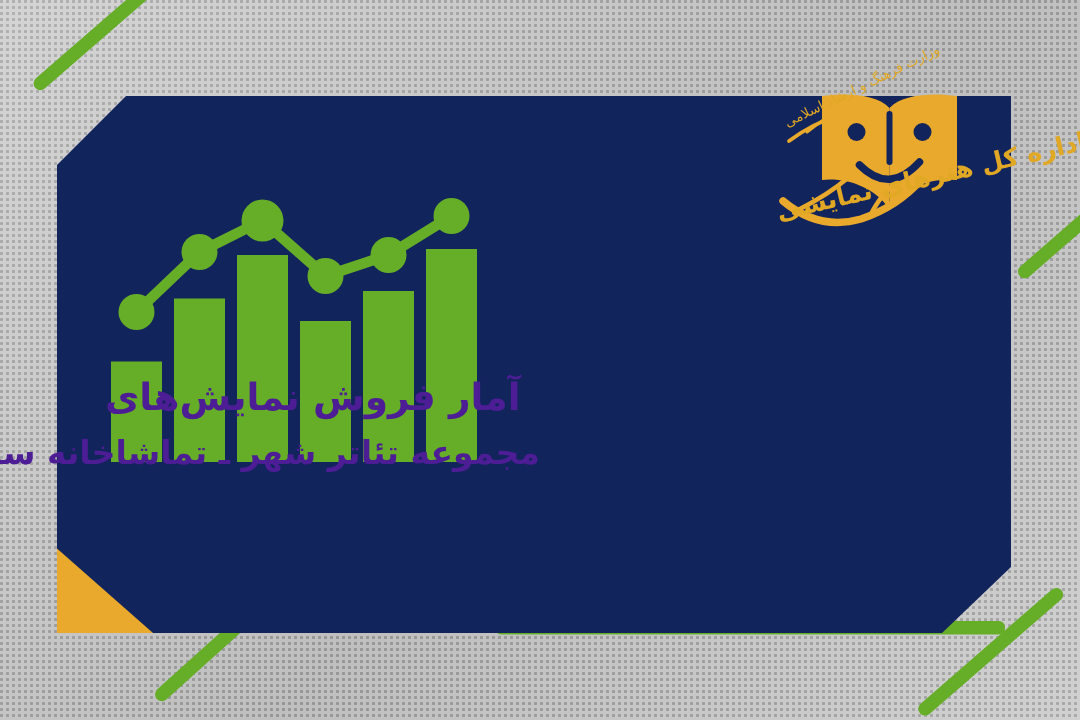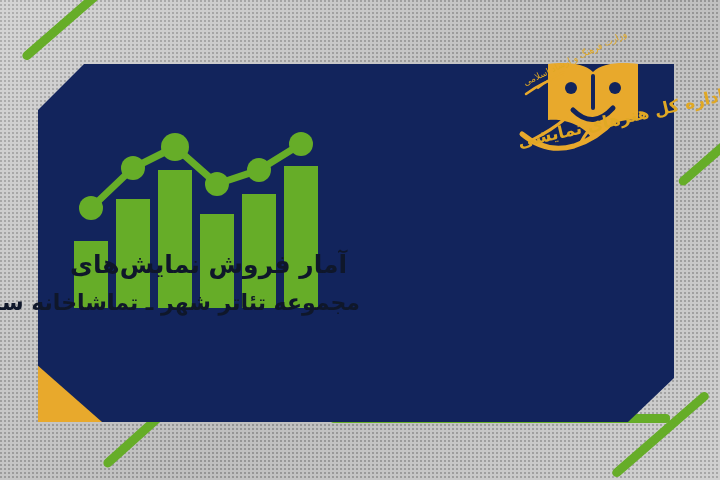--- a/index.html
+++ b/index.html
@@ -73,21 +73,21 @@
 
   #title-block {
     position: absolute;
     right: 360px;
     left: 70px;
     top: 248px;
     text-align: left;
     direction: rtl;
   }
   .title-line {
-    color: #0f172a;
+    color: #4c1d95;
     font-weight: bold;
     white-space: nowrap;
     text-align: left;
     line-height: 1.35;
   }
   #title-line-1 {
     font-size: 25px;
     letter-spacing: 0px;
     padding-right: 0;
   }

